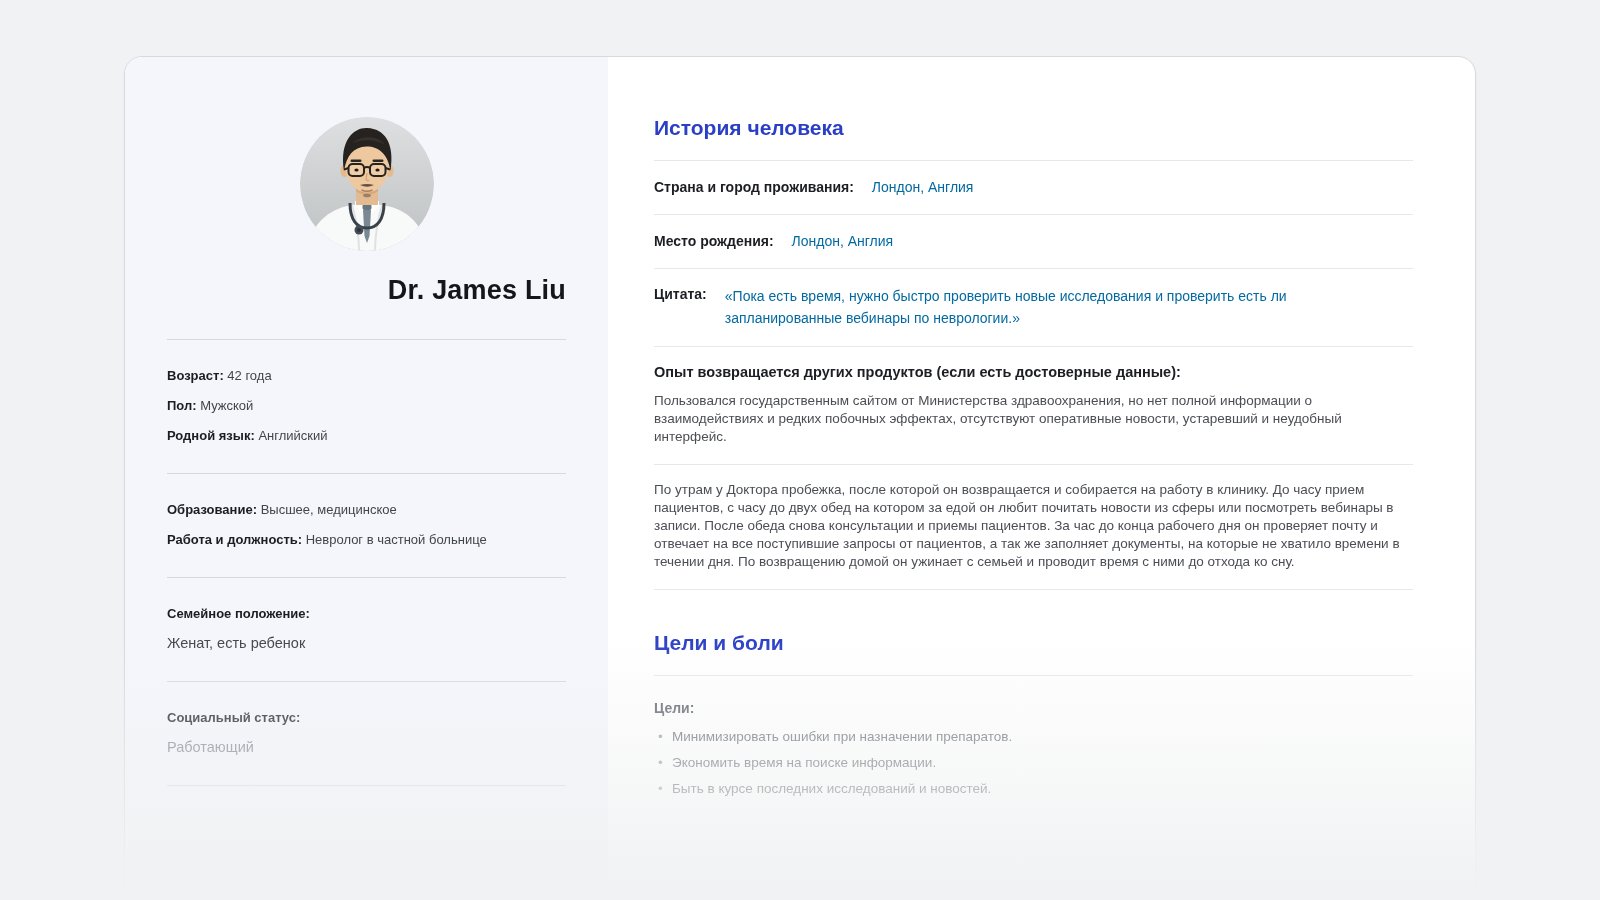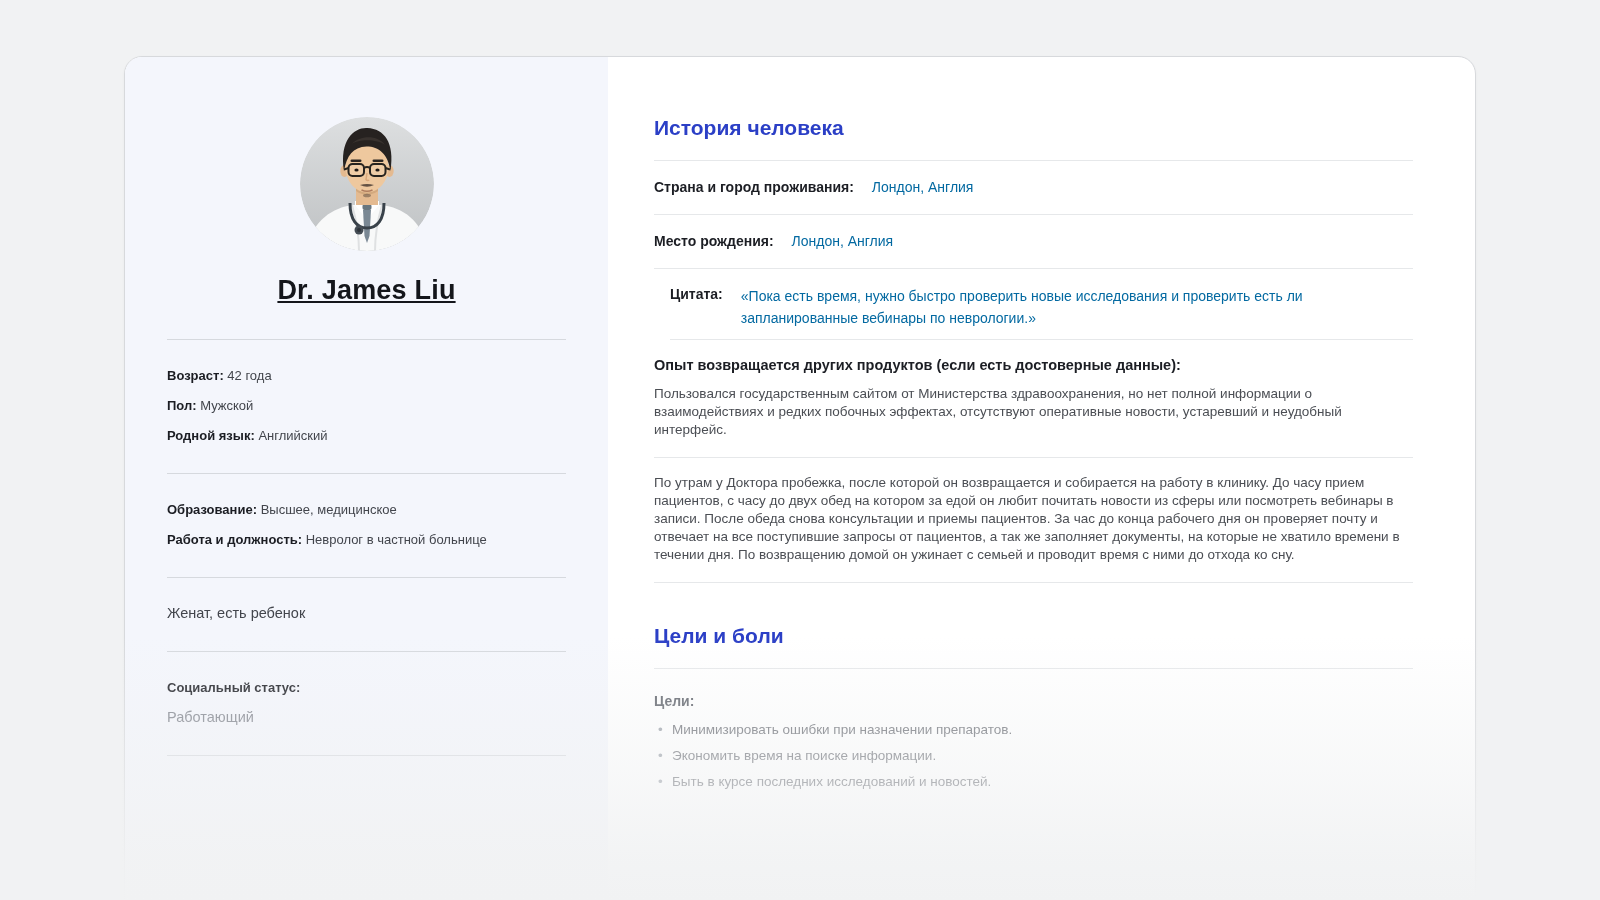--- a/index.html
+++ b/index.html
@@ -29,26 +29,25 @@
     padding: 60px 42px 40px 42px;
   }
   .avatar-wrap {
     width: 134px; height: 134px;
     margin: 0 auto;
     border-radius: 50%;
     overflow: hidden;
   }
   .profile-name {
     margin-top: 24px;
-    text-align: center;
+    text-align: right;
     font-size: 27px;
     font-weight: 700;
     color: #14161b;
     letter-spacing: 0.2px;
-    text-decoration: underline;
   }
   .side-groups { margin-top: 33px; }
   .side-group {
     border-top: 1px solid #d6d9de;
     padding: 15px 0 17px 0;
   }
   .side-group:last-child { border-bottom: 1px solid #d6d9de; }
   .side-row {
     font-size: 13px;
     line-height: 19px;
@@ -75,21 +74,21 @@
     display: flex;
     gap: 18px;
     padding: 17px 0 18px 0;
     border-bottom: 1px solid #e6e8ea;
     font-size: 14px;
     line-height: 18px;
   }
   .info-label { font-weight: 700; color: #1c1e24; white-space: nowrap; }
   .info-value { color: #0369a1; }
   .quote-row .info-value { max-width: 655px; line-height: 22px; }
-  .quote-row { padding: 16px 0 10px 0; margin-left: 16px; }
+  .quote-row { padding: 16px 0 17px 0; }
   .text-section {
     padding: 16px 0 18px 0;
     border-bottom: 1px solid #e6e8ea;
   }
   .text-section-title {
     font-size: 14.5px;
     font-weight: 700;
     color: #1c1e24;
     line-height: 19px;
     margin-bottom: 10px;
@@ -224,20 +223,21 @@
           <b>Образование:</b>
           <span>Высшее, медицинское</span>
         </div>
         <div class="side-row">
           <b>Работа и должность:</b>
           <span>Невролог в частной больнице</span>
         </div>
       </div>
 
       <div class="side-group">
+        <div class="side-row side-label">Семейное положение:</div>
         <div class="side-value-block">Женат, есть ребенок</div>
       </div>
 
       <div class="side-group">
         <div class="side-row side-label">Социальный статус:</div>
         <div class="side-value-block side-value-muted">Работающий</div>
       </div>
     </div>
   </aside>
 

